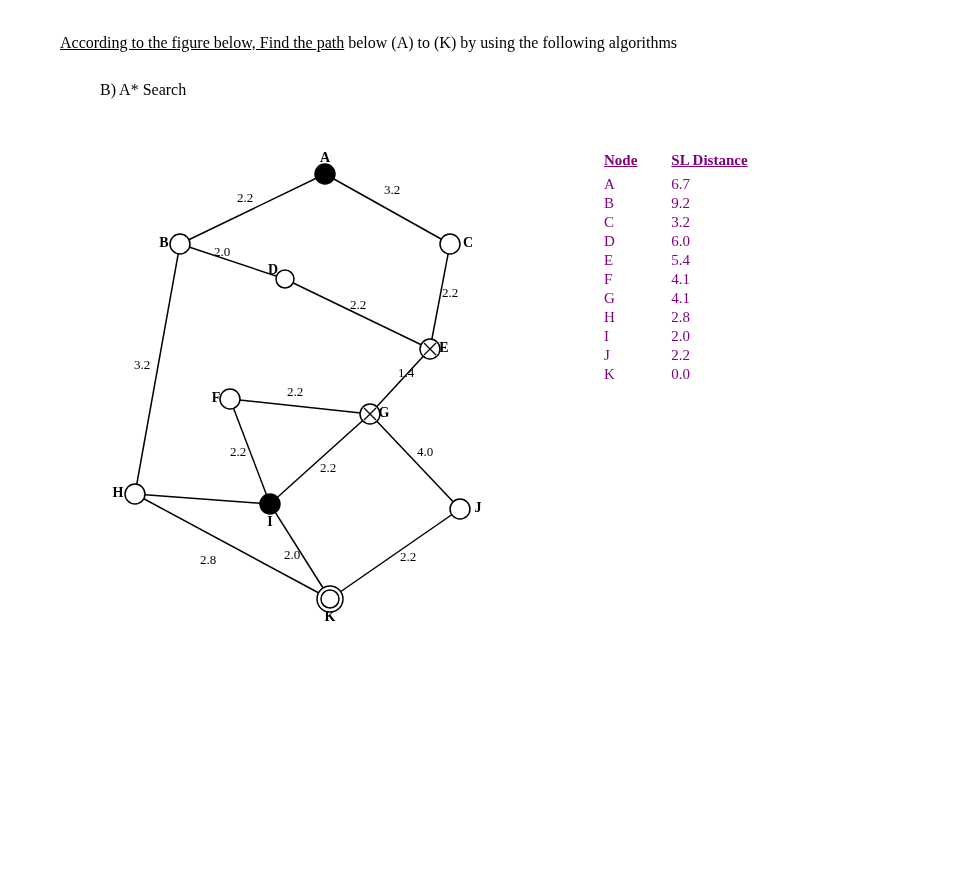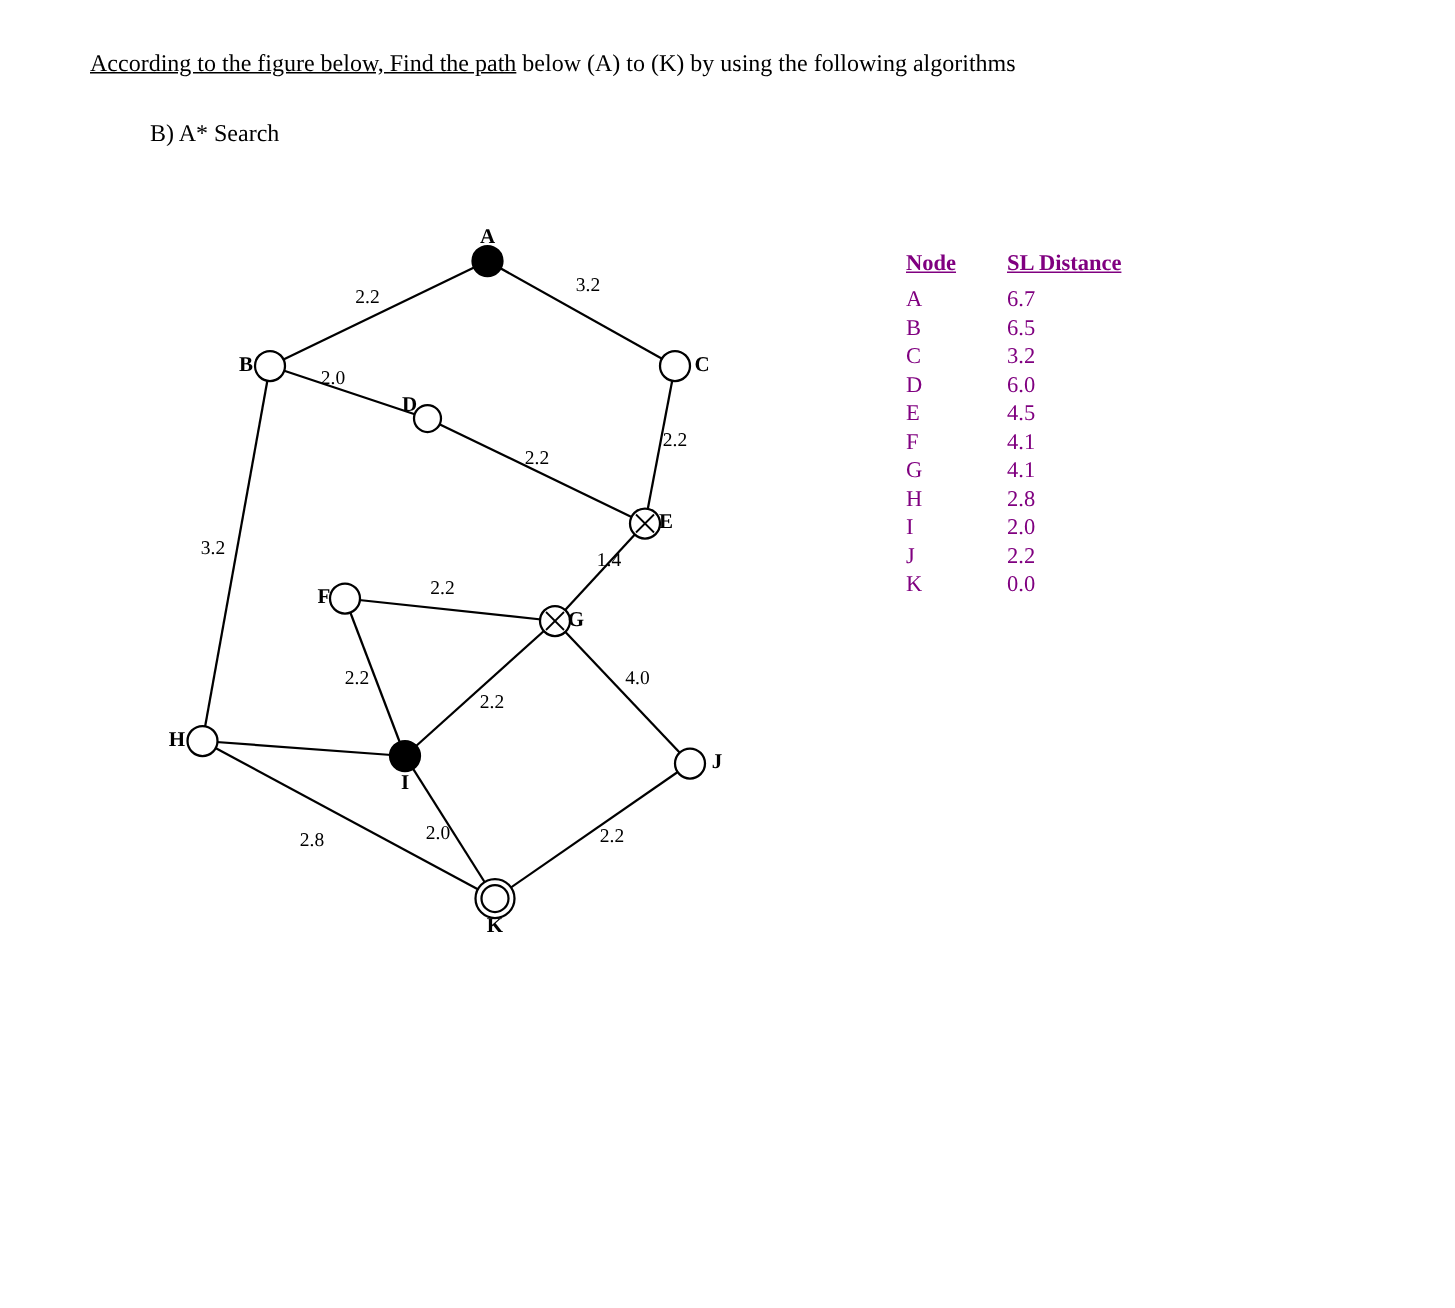--- a/index.html
+++ b/index.html
@@ -42,21 +42,21 @@
     }
 
     svg.graph-svg {
       position: absolute;
       top: 0; left: 0;
       width: 100%;
       height: 100%;
     }
 
     .table-container {
-      margin-top: 32px;
+      margin-top: 16px;
     }
     .node-table {
       border-collapse: collapse;
       font-size: 15px;
     }
     .node-table th {
       text-align: left;
       padding: 2px 30px 6px 4px;
       font-weight: bold;
       text-decoration: underline;
@@ -188,33 +188,33 @@
           <th>SL Distance</th>
         </tr>
       </thead>
       <tbody id="table-body">
       <tr>
             <td>A</td>
             <td>6.7</td>
           </tr>
           <tr>
             <td>B</td>
-            <td>6.5</td>
+            <td>9.2</td>
           </tr>
           <tr>
             <td>C</td>
             <td>3.2</td>
           </tr>
           <tr>
             <td>D</td>
             <td>6.0</td>
           </tr>
           <tr>
             <td>E</td>
-            <td>4.5</td>
+            <td>5.4</td>
           </tr>
           <tr>
             <td>F</td>
             <td>4.1</td>
           </tr>
           <tr>
             <td>G</td>
             <td>4.1</td>
           </tr>
           <tr>

